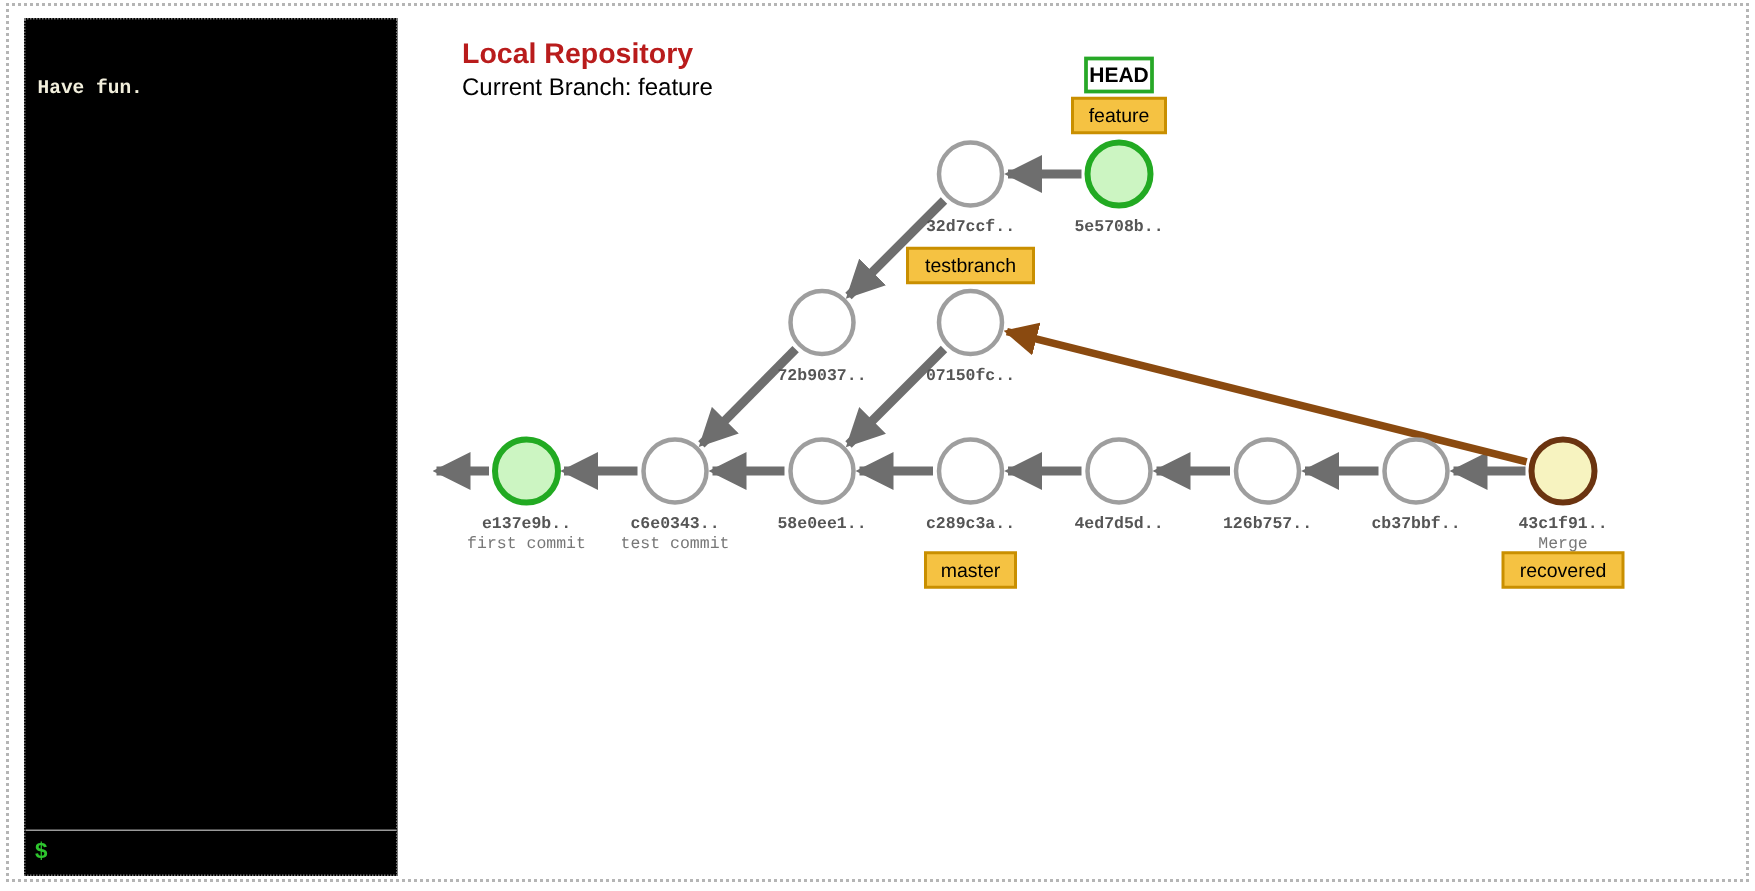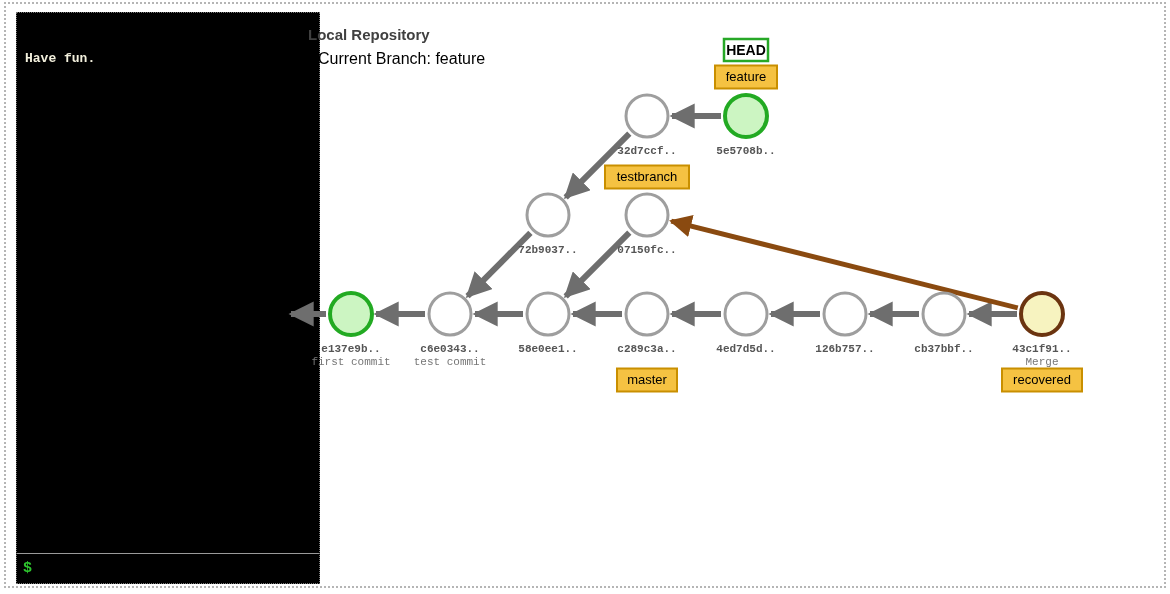--- a/index.html
+++ b/index.html
@@ -11,21 +11,21 @@
     position:relative;
     width:1162px;height:586px;
     margin:2px 0 0 4px;
     border:2px dotted #b5b5b5;
     box-sizing:border-box;
     background:#fff;
   }
   
   .terminal{
     position:absolute;left:10px;top:8px;
-    width:304px;height:572px;
+    width:249px;height:572px;
     background:#000;
     border:1px dotted #777;
     box-sizing:border-box;
     overflow:hidden;
   }
   .term-out{
     position:absolute;left:0;top:0;right:0;bottom:34px;
     padding:6px 8px;
     font-family:"Liberation Mono","DejaVu Sans Mono",monospace;
     font-size:13px;line-height:16px;
@@ -54,24 +54,24 @@
     letter-spacing:0.5px;
   }
   .term-input::placeholder{color:#c3c3c3;opacity:1;}
 
   
   .repo{
     position:absolute;left:296px;top:8px;right:6px;bottom:6px;
   }
   .repo-title{
     position:absolute;left:6px;top:14px;
-    font-size:15px;font-weight:bold;color:#404040;
+    font-size:19px;font-weight:bold;color:#b91c1c;
   }
   .repo-branch{
-    position:absolute;left:16px;top:38px;
+    position:absolute;left:6px;top:38px;
     font-size:16px;color:#000;
   }
   .graph{
     position:absolute;left:0;top:0;width:866px;height:572px;
   }
   svg{position:absolute;left:0;top:0;overflow:visible;}
 
   
   .node-id{
     font-family:"Liberation Mono","DejaVu Sans Mono",monospace;

